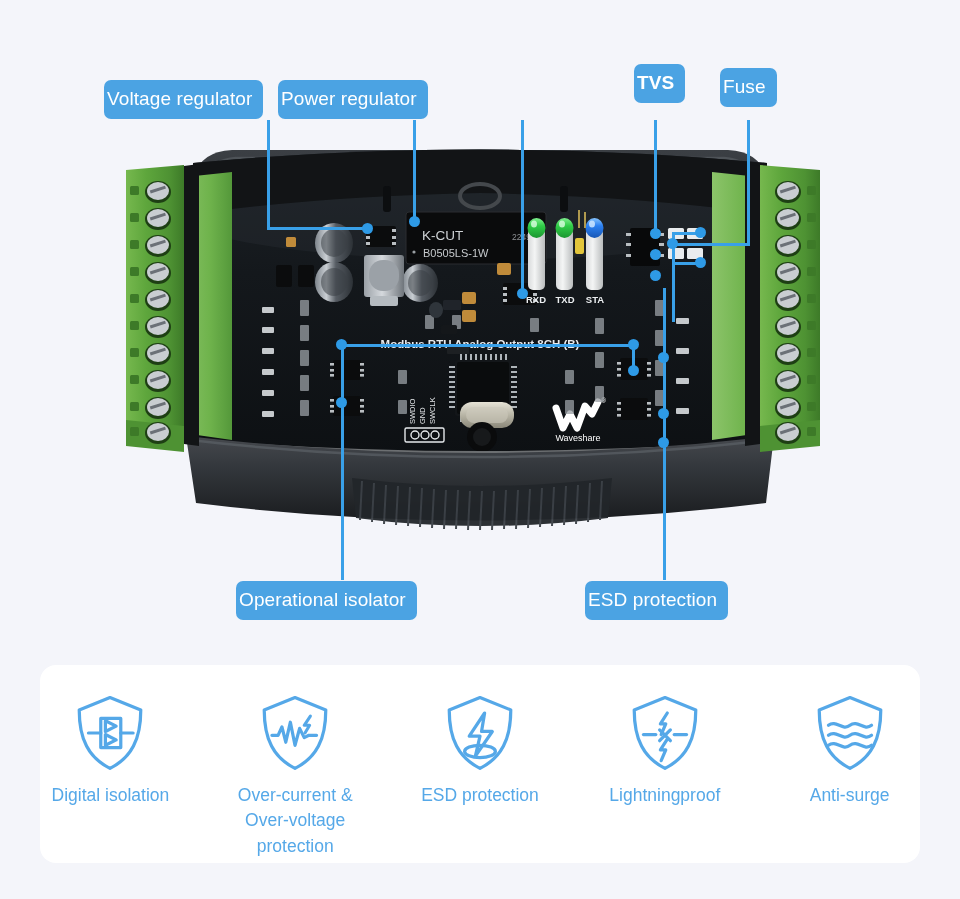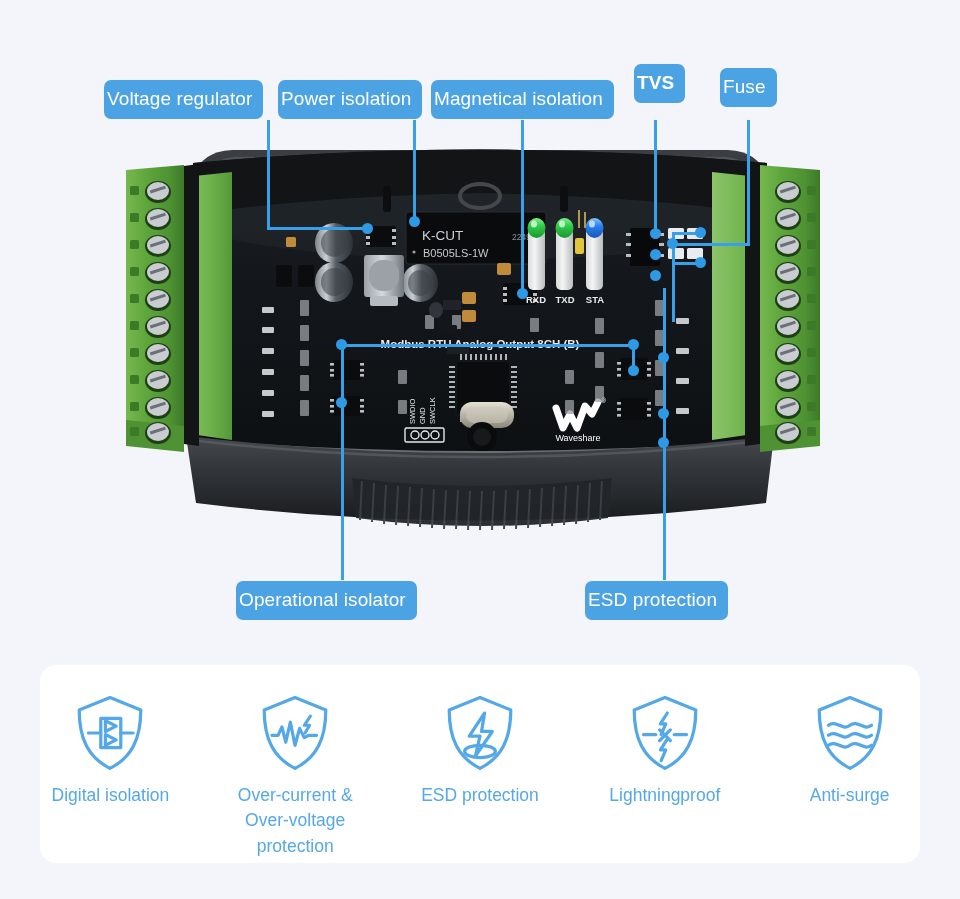--- a/index.html
+++ b/index.html
@@ -580,22 +580,21 @@
 
   <div class="dot" style="left:628px; top:339px;"></div>
   <div class="lead v" style="left:632px; top:344px; height:26px;"></div>
   <div class="dot" style="left:628px; top:365px;"></div>
   <div class="lead v" style="left:663px; top:288px; height:292px;"></div>
   <div class="dot" style="left:658px; top:352px;"></div>
   <div class="dot" style="left:658px; top:408px;"></div>
   <div class="dot" style="left:658px; top:437px;"></div>
 
   <div class="callout" style="left:104px; top:80px;">Voltage regulator</div>
-  <div class="callout" style="left:278px; top:80px;">Power isolation</div>
-  <div class="callout" style="left:431px; top:80px;">Magnetical isolation</div>
+  <div class="callout" style="left:278px; top:80px;">Power regulator</div>
   <div class="callout" style="left:634px; top:64px;font-weight:bold;">TVS</div>
   <div class="callout" style="left:720px; top:68px;">Fuse</div>
 
   <div class="callout" style="left:236px; top:581px;">Operational isolator</div>
   <div class="callout" style="left:585px; top:581px;">ESD protection</div>
 
   <div class="feature-card">
 
     <div class="feature">
       <svg class="ficon" viewBox="0 0 100 104" fill="none" stroke="#55a8e8" stroke-width="4.2" stroke-linecap="round" stroke-linejoin="round">

